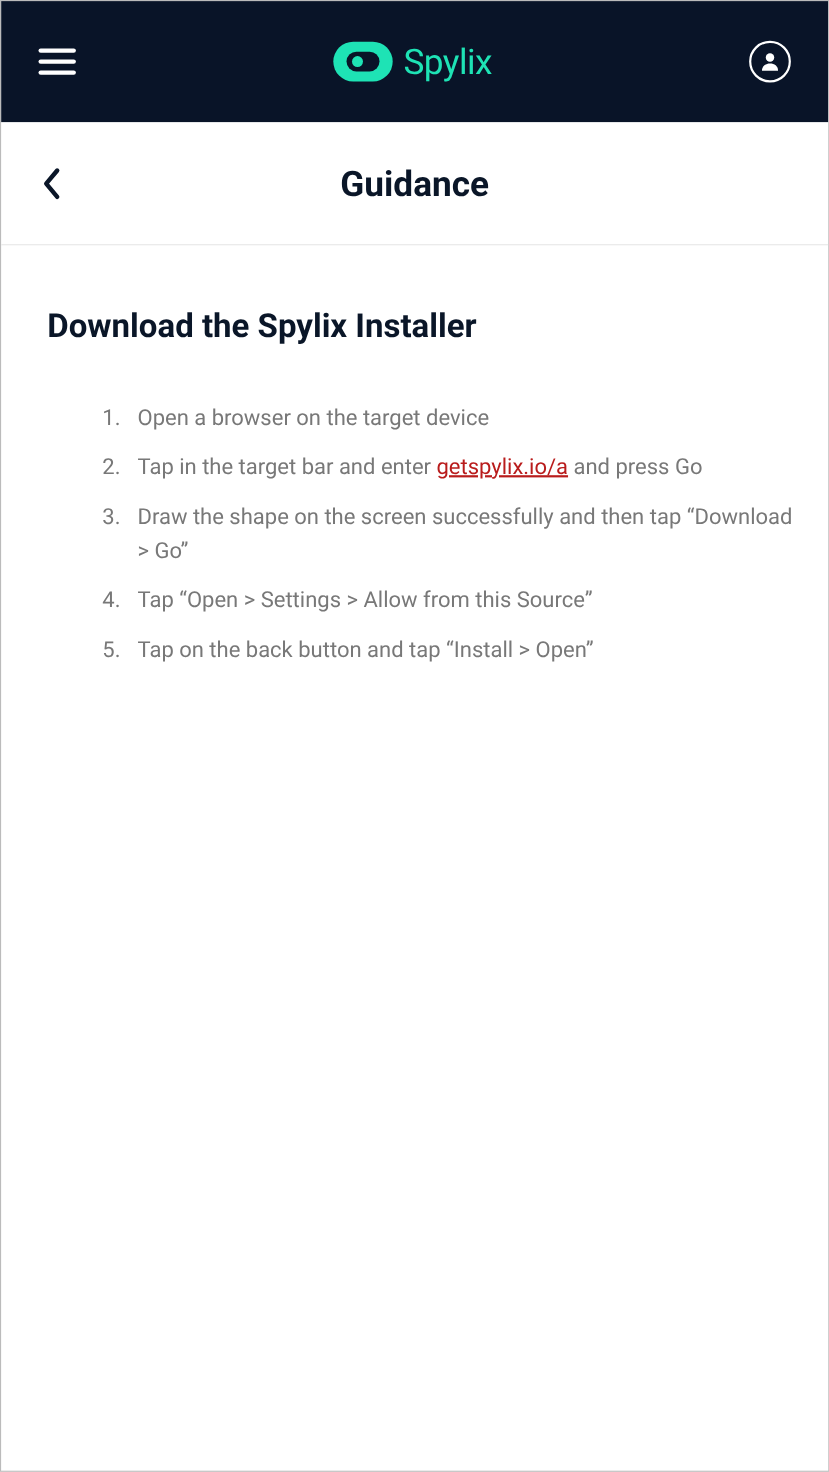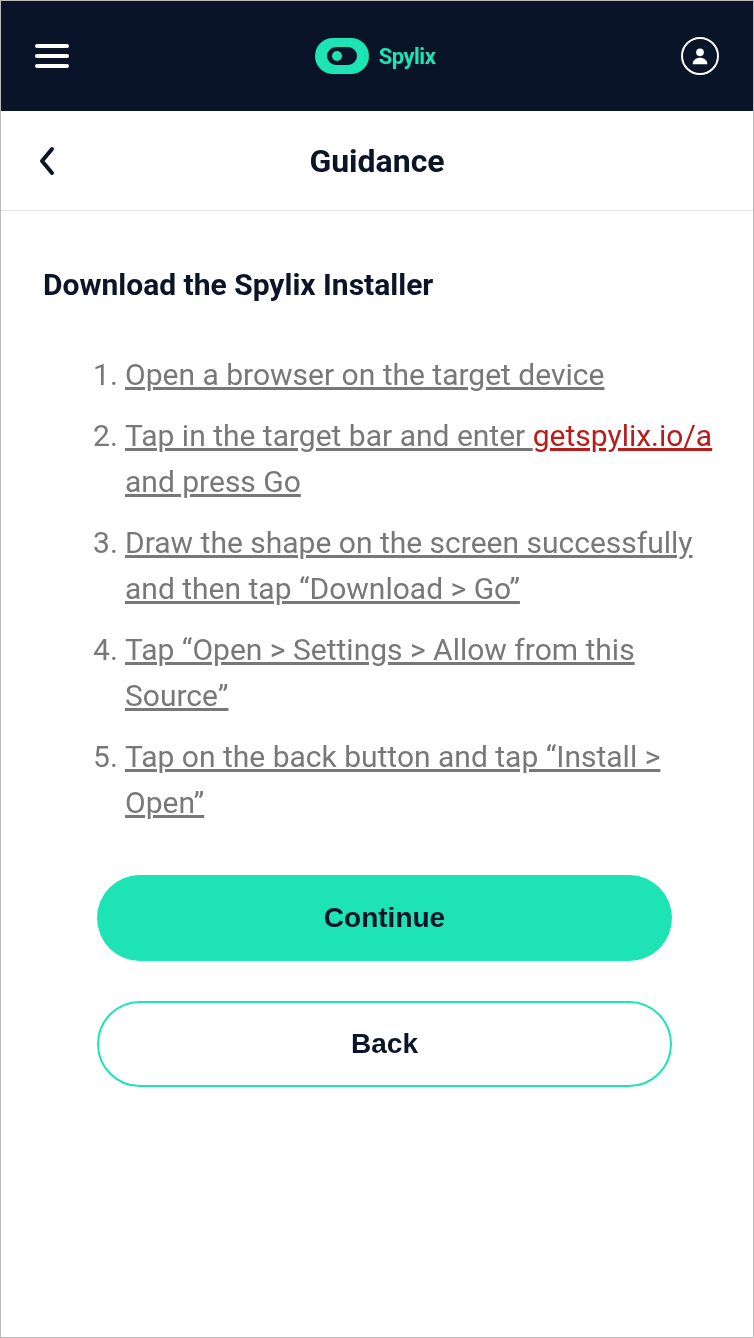--- a/index.html
+++ b/index.html
@@ -61,37 +61,37 @@
       width: 10px;
       height: 10px;
       background: #1ee3b5;
       border-radius: 50%;
       position: absolute;
       top: 4px;
       left: 5px;
     }
     .logo-text {
       color: #1ee3b5;
-      font-size: 22px;
-      font-weight: 700;
+      font-size: 32px;
+      font-weight: 400;
       letter-spacing: -0.5px;
     }
     .profile-btn {
       width: 38px;
       height: 38px;
       border: 2.5px solid #fff;
       border-radius: 50%;
       display: flex;
       align-items: center;
       justify-content: center;
       cursor: pointer;
     }
     .profile-btn svg { width: 22px; height: 22px; }
     .title-bar {
-      height: 100px;
+      height: 112px;
       display: flex;
       align-items: center;
       border-bottom: 1px solid #e6e6e6;
       position: relative;
     }
     .back-arrow {
       position: absolute;
       left: 34px;
       cursor: pointer;
       width: 24px;
@@ -117,27 +117,26 @@
       font-weight: 700;
       color: #0a1628;
       margin-bottom: 50px;
     }
     .steps {
       list-style: none;
       padding-left: 50px;
       counter-reset: step;
     }
     .step-item {
-      font-size: 30px;
+      font-size: 20px;
       color: #787878;
       line-height: 1.55;
       margin-bottom: 14px;
       position: relative;
       padding-left: 32px;
-      text-decoration: underline;
     }
     .step-item::before {
       counter-increment: step;
       content: counter(step) ".";
       position: absolute;
       left: 0;
       color: #787878;
     }
     .step-link {
       color: #b91c1c;
@@ -220,17 +219,13 @@
       <span>Draw the shape on the screen successfully and then tap “Download &gt; Go”</span>
     </li>
     <li class="step-item">
       <span>Tap “Open &gt; Settings &gt; Allow from this Source”</span>
     </li>
     <li class="step-item">
       <span>Tap on the back button and tap “Install &gt; Open”</span>
     </li>
   </ol>
 
-  <div class="buttons">
-    <button class="btn btn-primary">Continue</button>
-    <button class="btn btn-secondary">Back</button>
-  </div>
 </div>
 
 </body></html>

